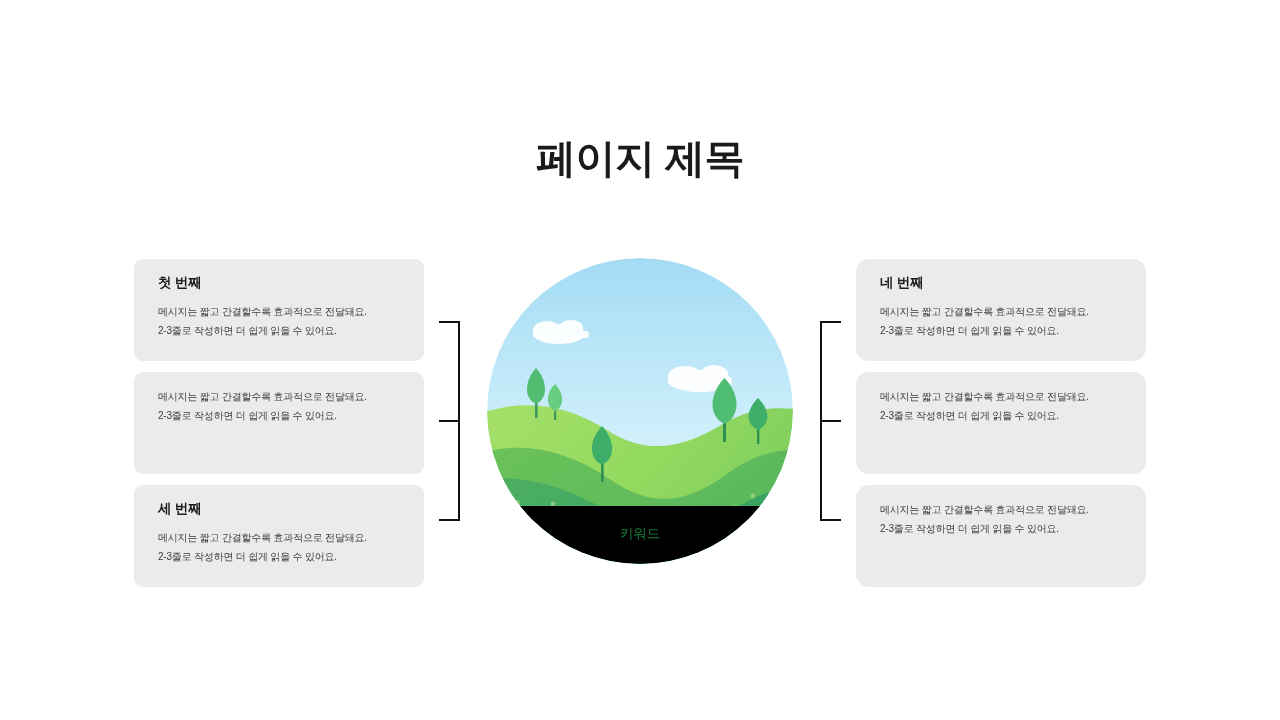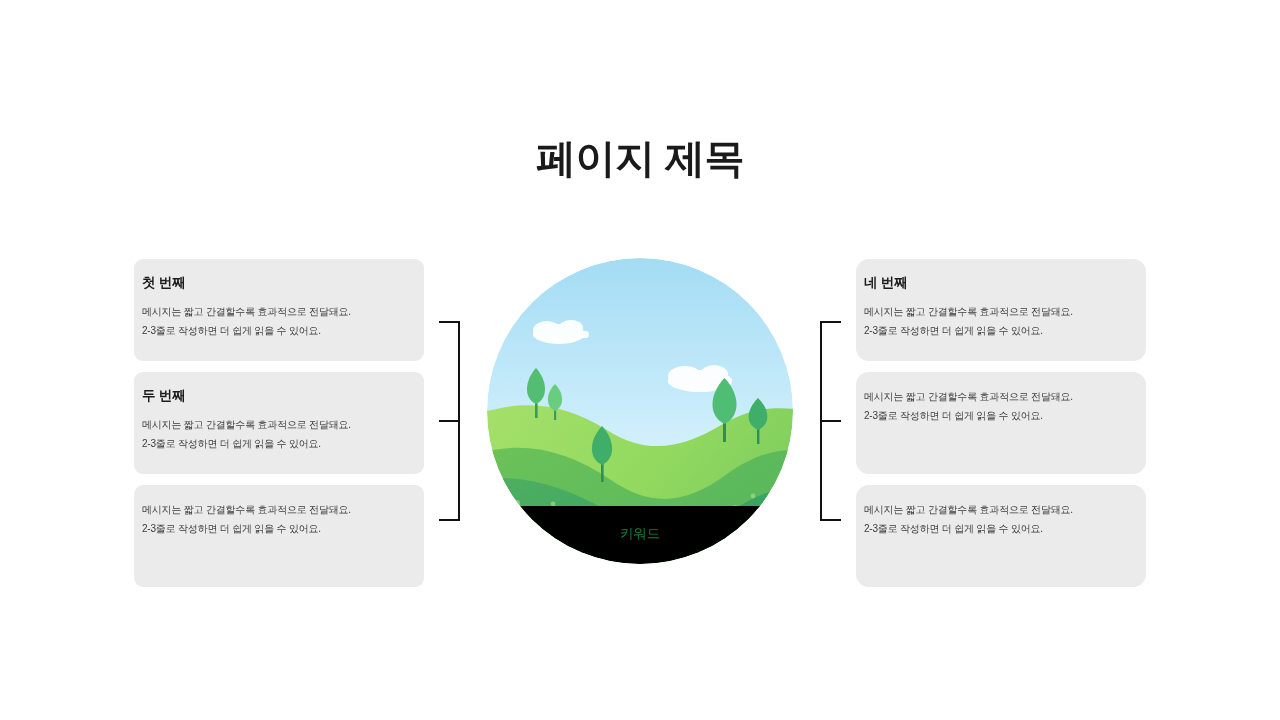--- a/index.html
+++ b/index.html
@@ -37,21 +37,21 @@
   }
 
   
   .card {
     position: absolute;
     width: 290px;
     height: 102px;
     background: #ebebeb;
     border-radius: 9px;
     box-sizing: border-box;
-    padding: 16px 18px 0 8px;
+    padding: 16px 18px 0 24px;
   }
   .card-title {
     font-size: 13.5px;
     font-weight: 700;
     color: #1b1b1b;
     line-height: 1.2;
     margin: 0 0 12px 0;
     letter-spacing: -0.2px;
   }
   .card-line {
@@ -133,26 +133,26 @@
 
   <div class="page-title">페이지 제목</div>
 
   <div class="card left row-1">
     <div class="card-title">첫 번째</div>
     <div class="card-line">메시지는 짧고 간결할수록 효과적으로 전달돼요.</div>
     <div class="card-line">2-3줄로 작성하면 더 쉽게 읽을 수 있어요.</div>
   </div>
 
   <div class="card left row-2">
-    <div class="card-title">두 번째</div>
     <div class="card-line">메시지는 짧고 간결할수록 효과적으로 전달돼요.</div>
     <div class="card-line">2-3줄로 작성하면 더 쉽게 읽을 수 있어요.</div>
   </div>
 
   <div class="card left row-3">
+    <div class="card-title">세 번째</div>
     <div class="card-line">메시지는 짧고 간결할수록 효과적으로 전달돼요.</div>
     <div class="card-line">2-3줄로 작성하면 더 쉽게 읽을 수 있어요.</div>
   </div>
 
   <div class="card right row-1">
     <div class="card-title">네 번째</div>
     <div class="card-line">메시지는 짧고 간결할수록 효과적으로 전달돼요.</div>
     <div class="card-line">2-3줄로 작성하면 더 쉽게 읽을 수 있어요.</div>
   </div>
 

